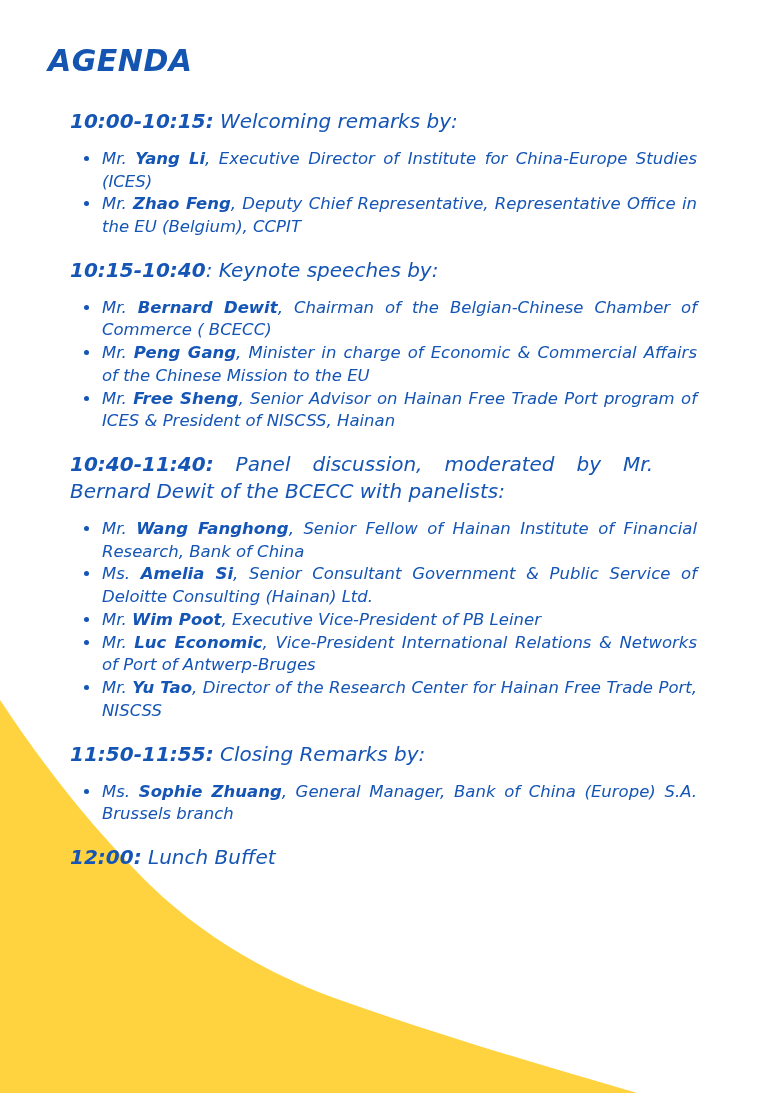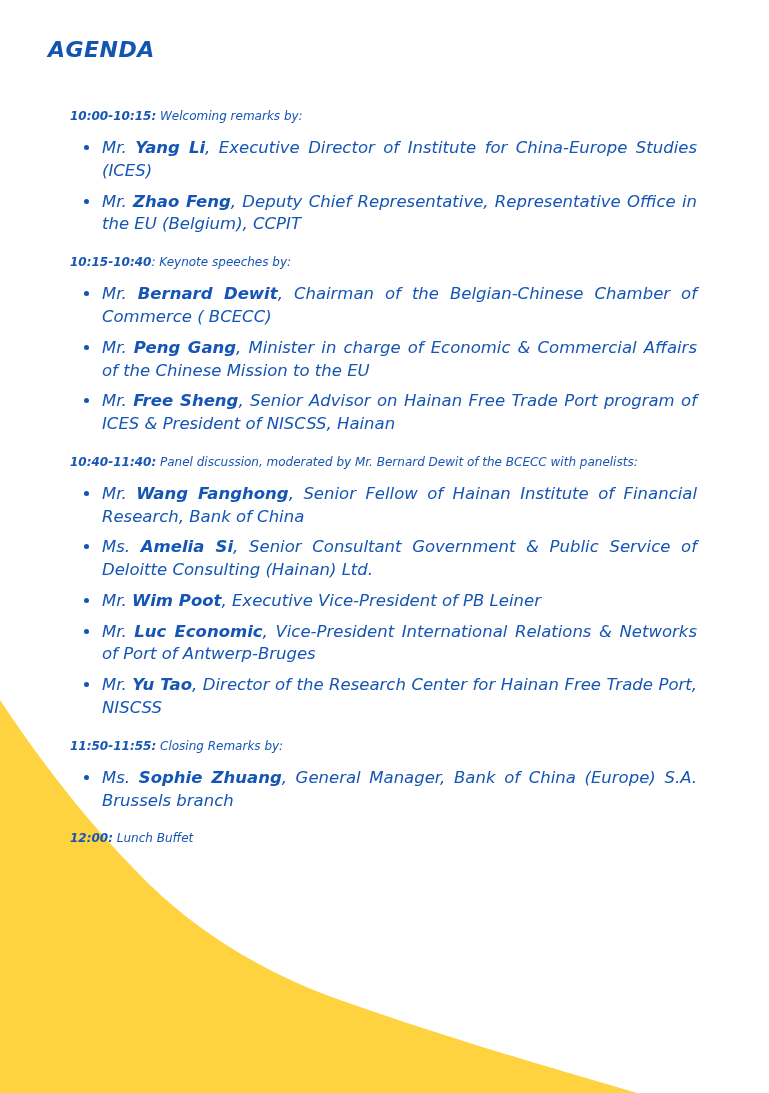--- a/index.html
+++ b/index.html
@@ -28,44 +28,44 @@
     pointer-events: none;
   }
   .content {
     position: relative;
     z-index: 2;
     padding: 0;
   }
   .page-title {
     position: absolute;
     left: 48px;
-    top: 39px;
+    top: 46px;
     font-family: "DejaVu Sans", sans-serif;
-    font-size: 22px;
+    font-size: 30px;
     font-weight: bold;
     font-style: italic;
     letter-spacing: 0.5px;
     color: #1355b0;
     line-height: 1;
   }
   .agenda-body {
     position: absolute;
     left: 0;
     top: 108px;
     width: 769px;
   }
   .time-block {
     margin: 0;
     padding: 0;
   }
   .time-heading {
     margin: 0 0 0 0;
     padding: 0 116px 0 70px;
     font-family: "DejaVu Sans", sans-serif;
-    font-size: 12px;
+    font-size: 20px;
     font-style: italic;
     color: #1555b5;
     line-height: 1.34;
     text-align: justify;
     text-justify: inter-word;
   }
   .time-heading .time-label {
     font-weight: bold;
   }
   .bullet-list {
@@ -77,21 +77,20 @@
     position: relative;
     font-family: "DejaVu Sans", sans-serif;
     font-size: 16.5px;
     font-style: italic;
     color: #1555b5;
     line-height: 1.38;
     text-align: justify;
     text-justify: inter-word;
     padding-left: 20px;
     margin-bottom: 0px;
-    margin-top: 8px;
   }
   .bullet-list li .dot {
     position: absolute;
     left: 2px;
     top: 8px;
     width: 5px;
     height: 5px;
     border-radius: 50%;
     background: #1555b5;
   }

